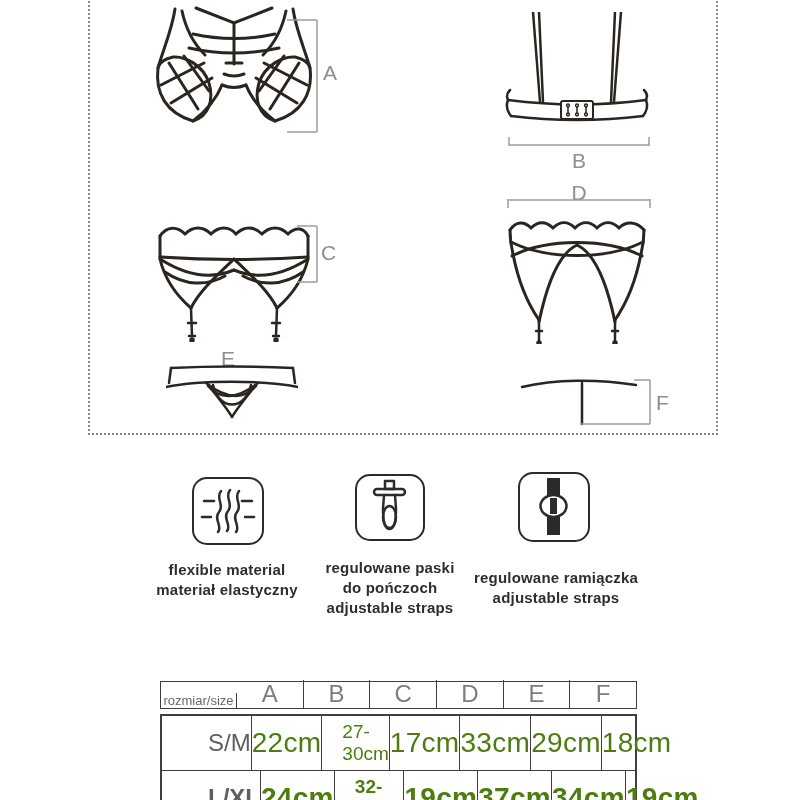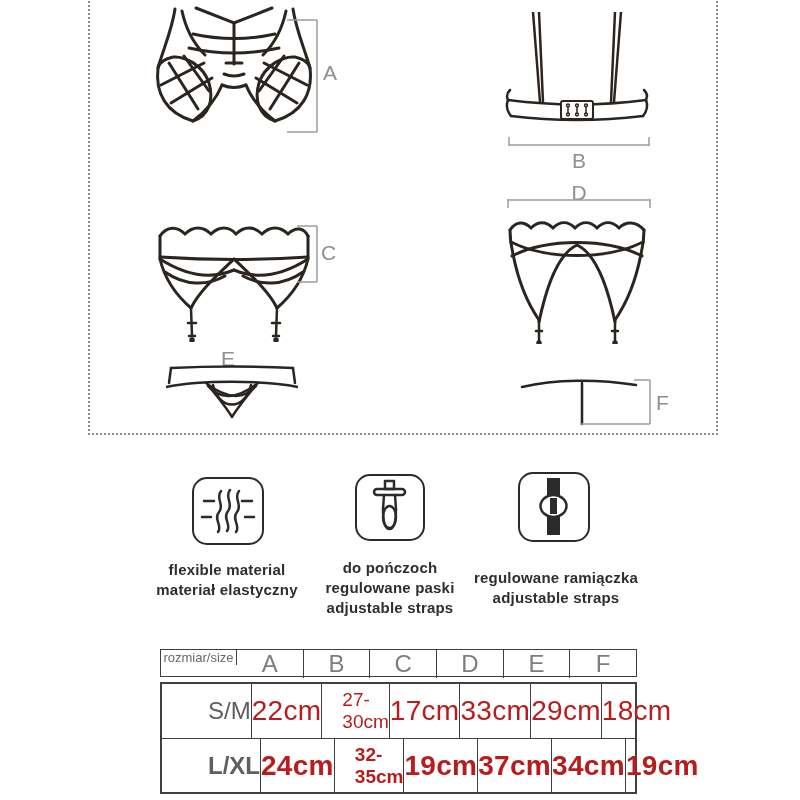--- a/index.html
+++ b/index.html
@@ -22,37 +22,37 @@
     position:absolute; border:2.5px solid #2b2b2b; border-radius:15px; background:#fff;
   }
   .caption {
     position:absolute; text-align:center; color:#2e2e2e; font-weight:700;
     font-size:15px; line-height:20px; letter-spacing:0.2px;
   }
 
   
   .size-table { position:absolute; left:160px; top:649px; width:477px; }
   .thead {
-    display:flex; border:1px solid #3f3f3f; height:28px; align-items:flex-start;
+    display:flex; border:1px solid #3f3f3f; height:28px; align-items:flex-end;margin-top:32px;
   }
   .tbody {
     display:flex; flex-direction:column; border:2px solid #3f3f3f; margin-top:5px;
   }
   .trow { display:flex; height:54px; }
   .trow + .trow { border-top:1px solid #3f3f3f;font-weight:bold; }
   .tcell {
     flex:1 1 0; display:flex; align-items:center; justify-content:center;
     border-right:1px solid #3f3f3f;
   }
   .tcell:last-child { border-right:none; }
   .tcell.first { flex:0 0 76px; }
   .h-size { font-size:13px; color:#686868; }
   .h-letter { font-size:24px; color:#7d7d7d; }
   .r-size { font-size:24px; color:#5f5f5f;padding-left:46px; }
-  .val { font-size:28px; color:#b91c1c; letter-spacing:0.3px; }
+  .val { font-size:28px; color:#4d7c0f; letter-spacing:0.3px; }
   .val-small { font-size:19px; letter-spacing:0;margin-left:20px; }
 
   svg { display:block; }
 </style>
 </head>
 <body>
 
 <div class="stage">
 
   <div class="diagram-box">
@@ -259,22 +259,22 @@
       <ellipse cx="33.5" cy="32" rx="13" ry="11" fill="#ffffff" stroke="#2b2b2b" stroke-width="2.5"></ellipse>
       <rect x="30" y="24" width="7" height="16" fill="#2b2b2b"></rect>
     </svg>
   </div>
 
   <div class="caption" style="left:127px; top:560px; width:200px;">
     <div>flexible material</div>
     <div>materiał elastyczny</div>
   </div>
   <div class="caption" style="left:290px; top:558px; width:200px;">
+    <div>regulowane paski</div>
     <div>do pończoch</div>
-    <div>regulowane paski</div>
     <div>adjustable straps</div>
   </div>
   <div class="caption" style="left:436px; top:568px; width:240px;">
     <div>regulowane ramiączka</div>
     <div>adjustable straps</div>
   </div>
 
   <div class="size-table">
     <div class="thead">
       <div class="tcell first h-size">rozmiar/size</div>

